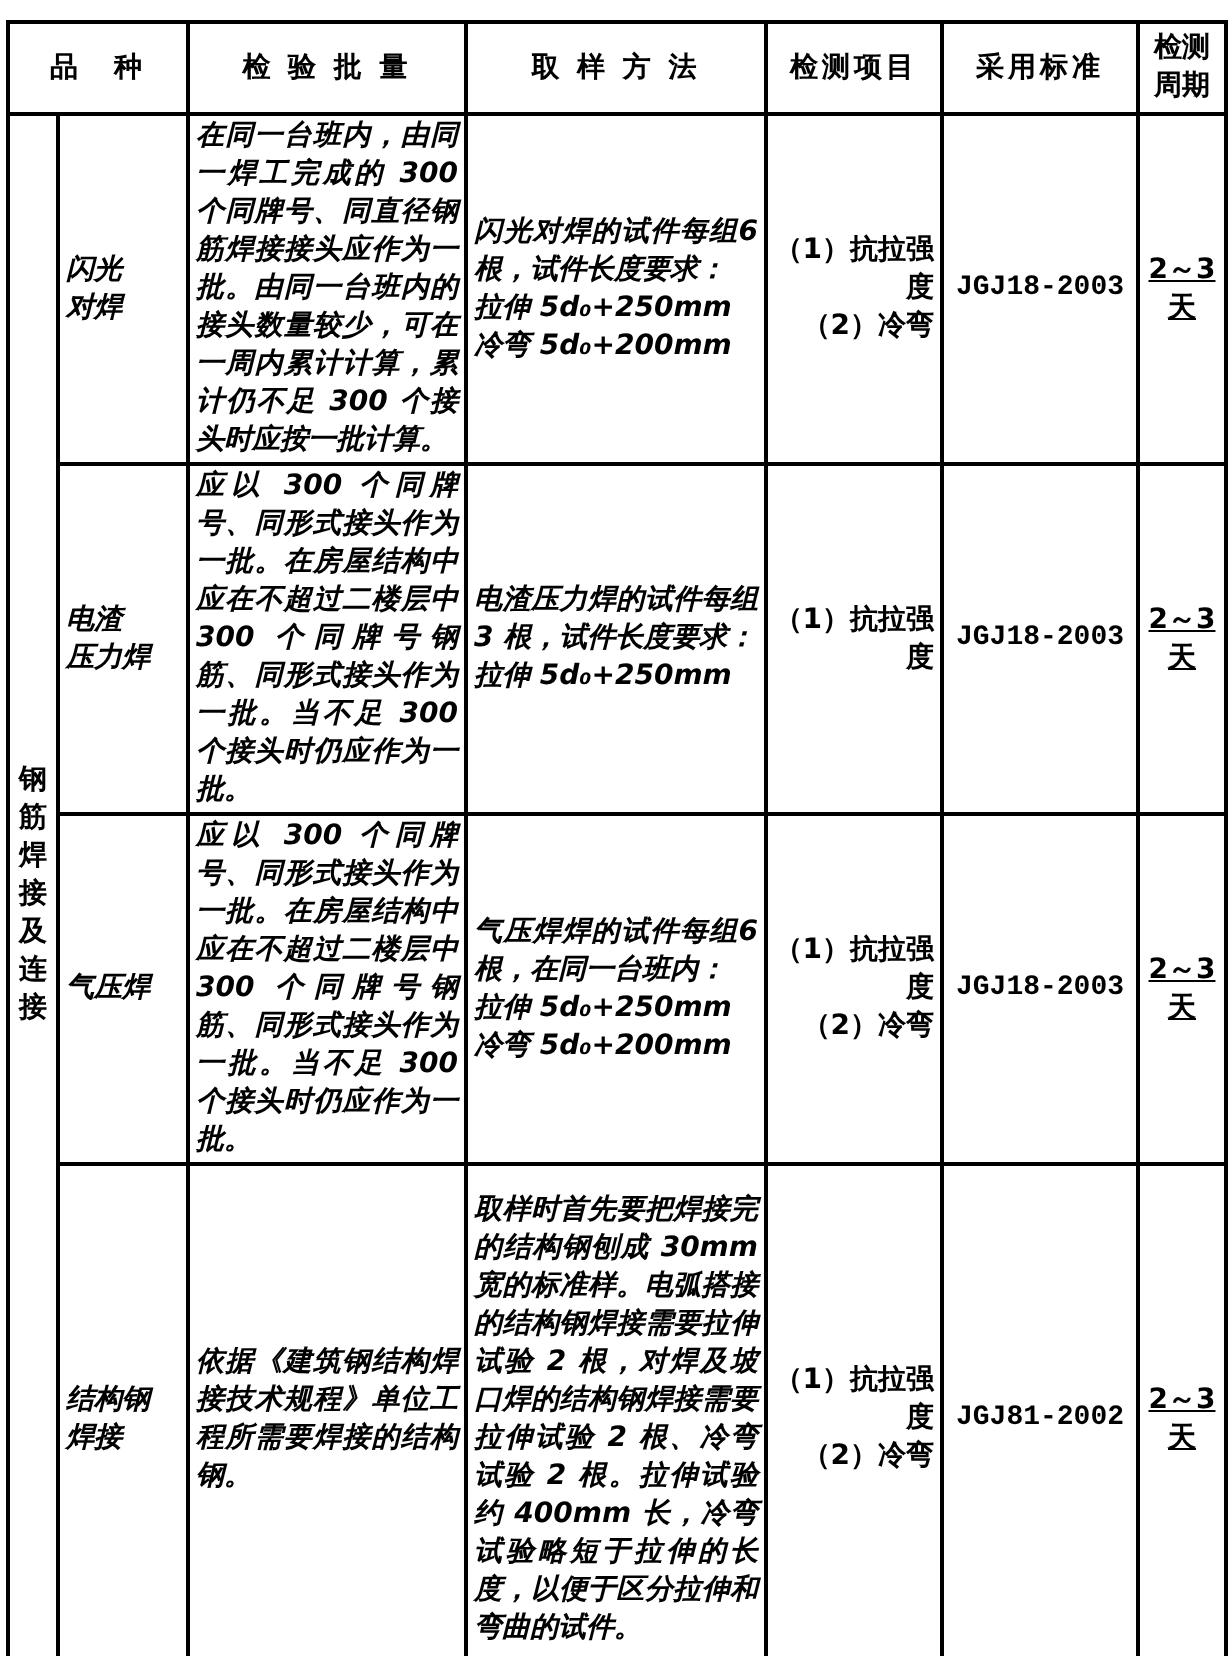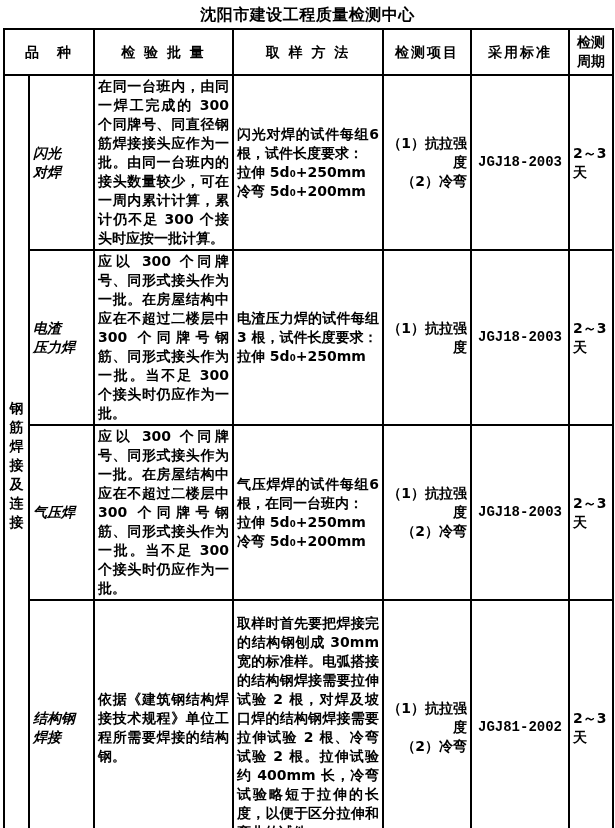--- a/index.html
+++ b/index.html
@@ -51,38 +51,40 @@
   td.cell-product {
     text-align: left;
     white-space: pre-line;
     font-size: 15px;
     font-style: italic;
   }
   td.cell-batch, td.cell-method {
     text-align: justify;
     white-space: pre-line;
     overflow-wrap: break-word;
+    font-style: italic;
   }
   td.cell-items {
     white-space: pre-line;
     text-align: right;
   }
   td.cell-standard {
     text-align: center;
     font-family: Liberation Mono, monospace;
   }
   td.cell-period {
+    text-align: center;
     white-space: pre-line;
+    text-decoration: underline;
   }
 </style>
 </head>
 <body>
 
 <div class="doc-title">
-  <div>沈阳市建设工程质量检测中心</div>
 </div>
 
 <table class="main-table">
   <colgroup>
     <col style="width:25px">
       <col style="width:65px">
       <col style="width:139px">
     <col style="width:150px">
       <col style="width:88px">
       <col style="width:98px">

